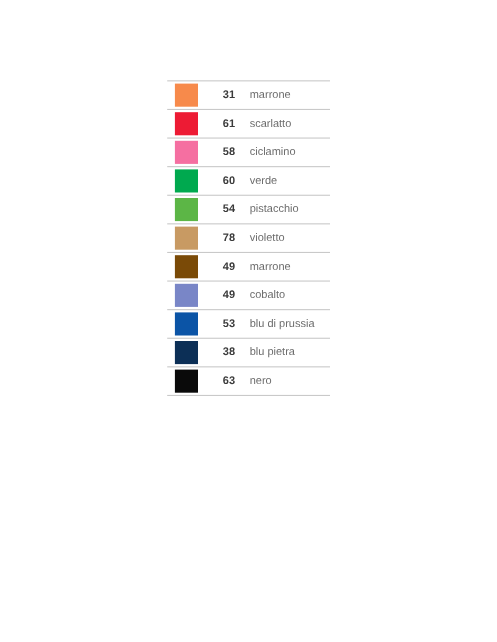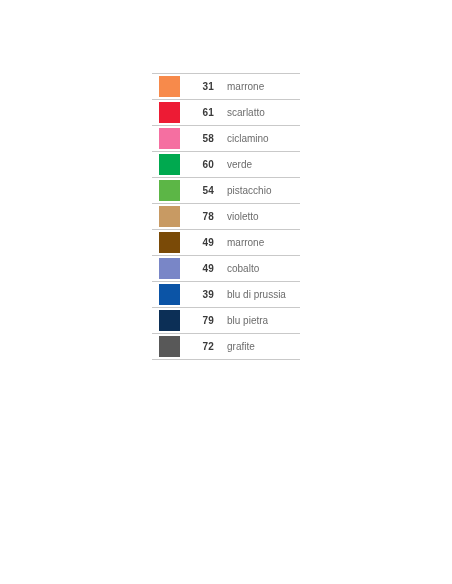--- a/index.html
+++ b/index.html
@@ -129,30 +129,30 @@
       <div class="swatch-cell">
         <span class="swatch" style="background-color: rgb(121, 134, 199);"></span>
       </div>
       <div class="code-cell">49</div>
       <div class="name-cell">cobalto</div>
     </div>
     <div class="swatch-row">
       <div class="swatch-cell">
         <span class="swatch" style="background-color: rgb(11, 84, 166);"></span>
       </div>
-      <div class="code-cell">39</div>
+      <div class="code-cell">53</div>
       <div class="name-cell">blu di prussia</div>
     </div>
     <div class="swatch-row">
       <div class="swatch-cell">
         <span class="swatch" style="background-color: rgb(12, 47, 86);"></span>
       </div>
-      <div class="code-cell">79</div>
+      <div class="code-cell">38</div>
       <div class="name-cell">blu pietra</div>
     </div>
     <div class="swatch-row">
       <div class="swatch-cell">
-        <span class="swatch" style="background-color: rgb(88, 88, 88);"></span>
+        <span class="swatch" style="background-color: rgb(10, 10, 10);"></span>
       </div>
-      <div class="code-cell">72</div>
-      <div class="name-cell">grafite</div>
+      <div class="code-cell">63</div>
+      <div class="name-cell">nero</div>
     </div>
   </div>
 
 </body></html>

